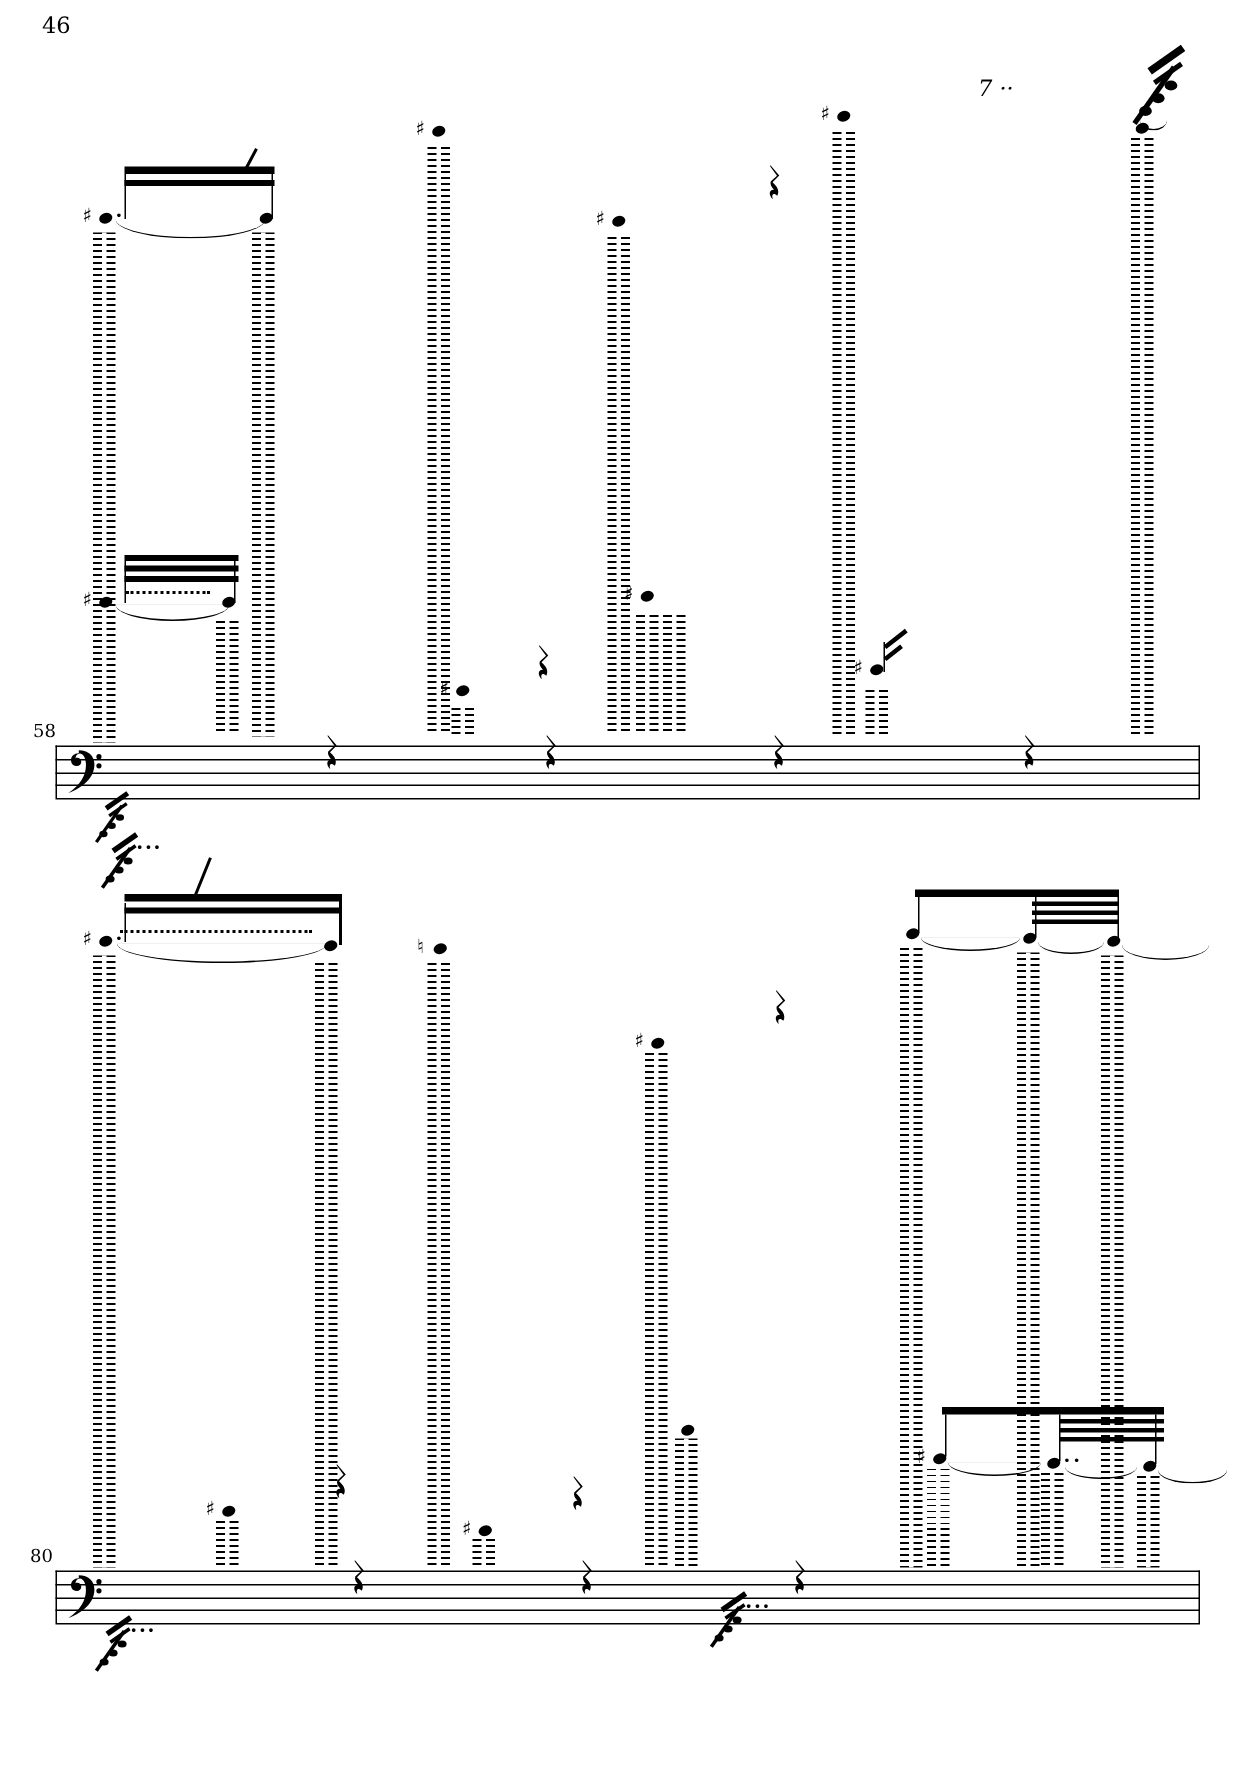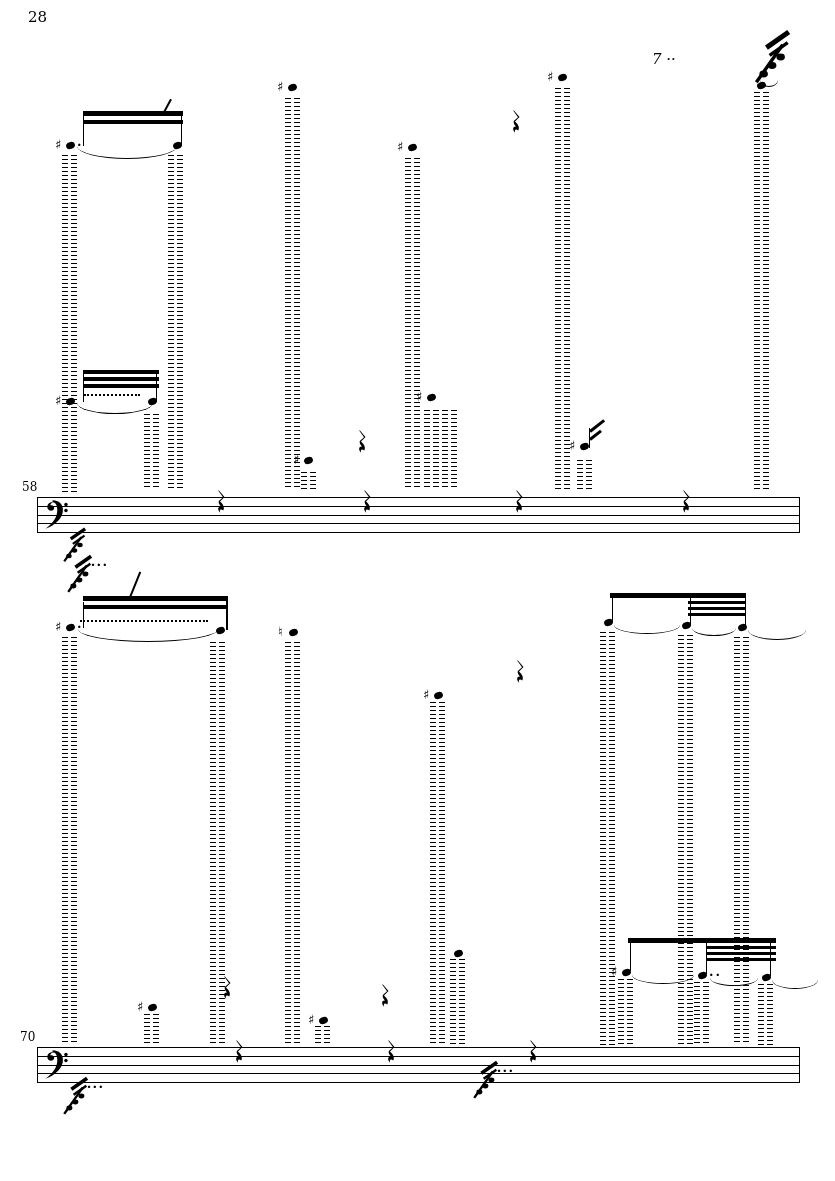--- a/index.html
+++ b/index.html
@@ -30,21 +30,21 @@
   .gg .gslash{position:absolute;left:0;top:24px;width:27px;height:1.5px;background:#000;transform:rotate(-55deg);transform-origin:left center;}
   .gg .gbeam{position:absolute;background:#000;transform:rotate(-35deg);transform-origin:left center;}
   .gg .gnh{position:absolute;width:5px;height:4px;background:#000;border-radius:50%;}
   .gg .gdots{position:absolute;left:19px;top:-4px;font:11px "DejaVu Serif",serif;font-weight:bold;letter-spacing:1px;color:#000;}
   svg{display:block;}
 </style>
 </head>
 <body>
 
 <div id="page">
-  <div class="txt" style="left:28px;top:8px;font-size:15px;">28</div>
+  <div class="txt" style="left:28px;top:8px;font-size:15px;">46</div>
   <div id="score">
       <div class="lcol" style="left: 62px; top: 155px; height: 340px;"></div>
       <div class="lcol" style="left: 168px; top: 155px; height: 336px;"></div>
       <div class="lcol" style="left: 144px; top: 414px; height: 76px;"></div>
       <div class="lcol" style="left: 285px; top: 98px; height: 392px;"></div>
       <div class="lcol" style="left: 301px; top: 472px; height: 20px;"></div>
       <div class="lcol" style="left: 405px; top: 158px; height: 332px;"></div>
       <div class="lcol" style="left: 424px; top: 410px; height: 80px;"></div>
       <div class="lcol" style="left: 442px; top: 410px; height: 80px;"></div>
       <div class="lcol" style="left: 555px; top: 88px; height: 402px;"></div>
@@ -200,21 +200,21 @@
       <div class="staff-line" style="left: 37px; top: 1082px; width: 763px;"></div>
       <div class="barline" style="left: 37px; top: 1047px; height: 35px;"></div>
       <div class="barline" style="left: 799px; top: 1047px; height: 35px;"></div>
       <div style="position: absolute; left: 43px; top: 1048px;">
         <svg width="26" height="32" viewBox="0 0 30 36">
           <path fill="#000" d="M11 2 C18.5 2 23 6.5 23 13 C23 23 14.5 30.5 3 35 C12 28.5 16.5 21.5 16.5 13.5 C16.5 7.5 14.3 4.4 10.8 4.4 C7.4 4.4 5 6.8 5 9.8 C5 12.4 6.9 14.2 9.3 14.2 C11.4 14.2 12.9 12.8 12.9 10.9 C12.9 9.1 11.6 7.8 9.9 7.8 C9.3 7.8 8.8 7.9 8.4 8.2 C8.8 6 9.7 4.9 11 4.9 Z"></path>
           <circle cx="26.5" cy="7" r="2" fill="#000"></circle>
           <circle cx="26.5" cy="14" r="2" fill="#000"></circle>
         </svg>
       </div>
-      <div class="txt" style="left: 20px; top: 1030px; font-size: 12px;">70</div>
+      <div class="txt" style="left: 20px; top: 1030px; font-size: 12px;">80</div>
       <div class="stem" style="left: 83px; top: 602px; width: 1.3px; height: 26px;"></div>
       <div class="stem" style="left: 226px; top: 598px; width: 2.4px; height: 32px;"></div>
       <div class="stem" style="left: 612px; top: 598px; width: 1.3px; height: 24px;"></div>
       <div class="stem" style="left: 690px; top: 598px; width: 1.3px; height: 27px;"></div>
       <div class="stem" style="left: 745px; top: 598px; width: 1.3px; height: 29px;"></div>
       <div class="stem" style="left: 630px; top: 943px; width: 1.3px; height: 28px;"></div>
       <div class="stem" style="left: 706px; top: 943px; width: 1.3px; height: 31px;"></div>
       <div class="stem" style="left: 770px; top: 943px; width: 1.3px; height: 33px;"></div>
       <div class="beam" style="left: 83px; top: 596px; width: 145px; height: 5px; transform: rotate(0deg);"></div>
       <div class="beam" style="left: 83px; top: 605px; width: 145px; height: 4px; transform: rotate(0deg);"></div>

